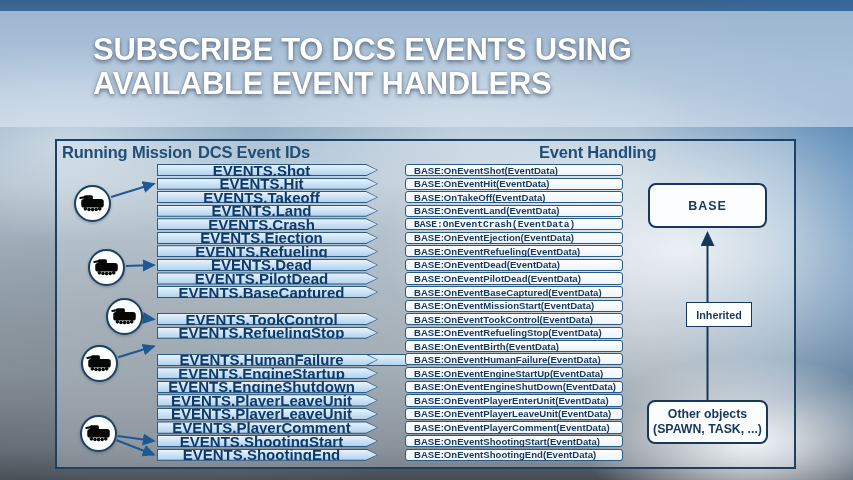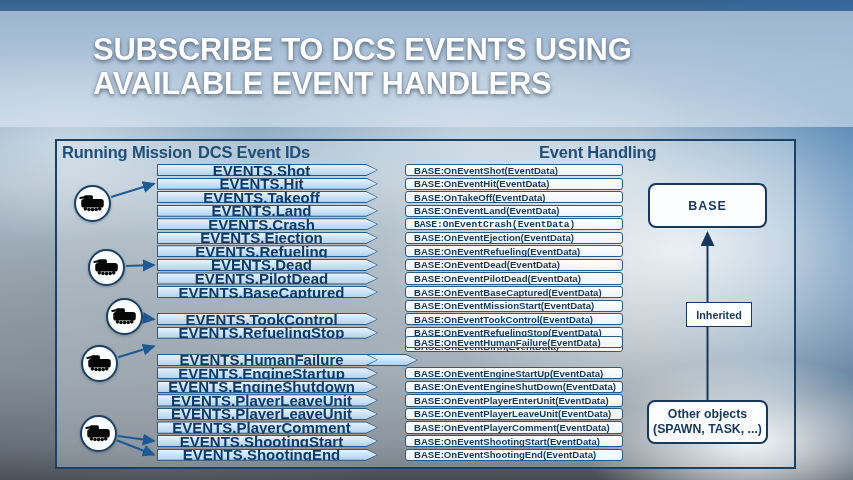--- a/index.html
+++ b/index.html
@@ -174,21 +174,21 @@
       <div class="hrow" style="top: 54.2px; font-family: Liberation Mono, monospace;">BASE:OnEventCrash(EventData)</div>
       <div class="hrow" style="top: 67.75px;">BASE:OnEventEjection(EventData)</div>
       <div class="hrow" style="top: 81.3px;">BASE:OnEventRefueling(EventData)</div>
       <div class="hrow" style="top: 94.85px;">BASE:OnEventDead(EventData)</div>
       <div class="hrow" style="top: 108.4px;">BASE:OnEventPilotDead(EventData)</div>
       <div class="hrow" style="top: 121.95px;">BASE:OnEventBaseCaptured(EventData)</div>
       <div class="hrow" style="top: 135.5px;">BASE:OnEventMissionStart(EventData)</div>
       <div class="hrow" style="top: 149.05px;">BASE:OnEventTookControl(EventData)</div>
       <div class="hrow" style="top: 162.6px;">BASE:OnEventRefuelingStop(EventData)</div>
       <div class="hrow" style="top: 176.15px;">BASE:OnEventBirth(EventData)</div>
-      <div class="hrow" style="top: 172px;">BASE:OnEventHumanFailure(EventData)</div>
+      <div class="hrow" style="top: 189px;">BASE:OnEventHumanFailure(EventData)</div>
       <div class="hrow" style="top: 203.25px;">BASE:OnEventEngineStartUp(EventData)</div>
       <div class="hrow" style="top: 216.8px;">BASE:OnEventEngineShutDown(EventData)</div>
       <div class="hrow" style="top: 230.35px;">BASE:OnEventPlayerEnterUnit(EventData)</div>
       <div class="hrow" style="top: 243.9px;">BASE:OnEventPlayerLeaveUnit(EventData)</div>
       <div class="hrow" style="top: 257.45px;">BASE:OnEventPlayerComment(EventData)</div>
       <div class="hrow" style="top: 271px;">BASE:OnEventShootingStart(EventData)</div>
       <div class="hrow" style="top: 284.55px;">BASE:OnEventShootingEnd(EventData)</div>
     </div>
 
   <div id="units-layer">

